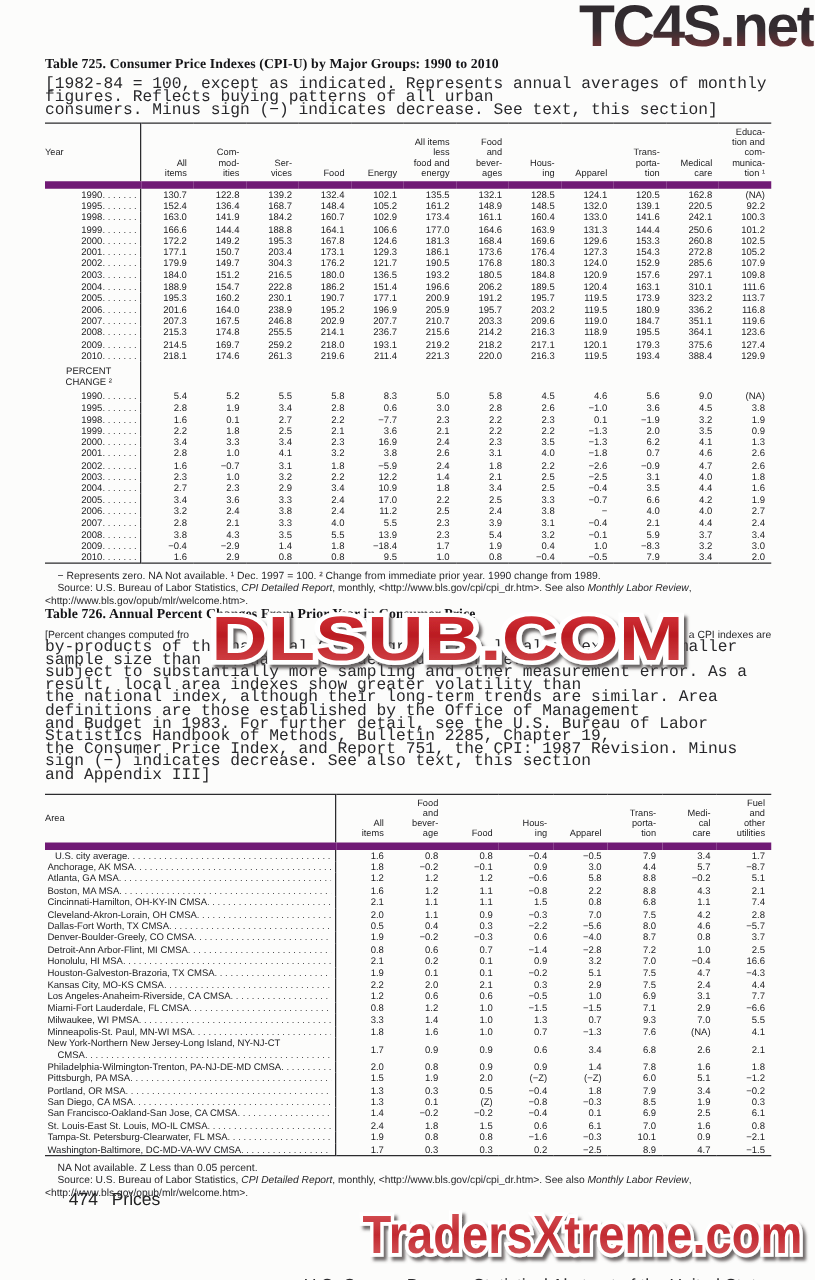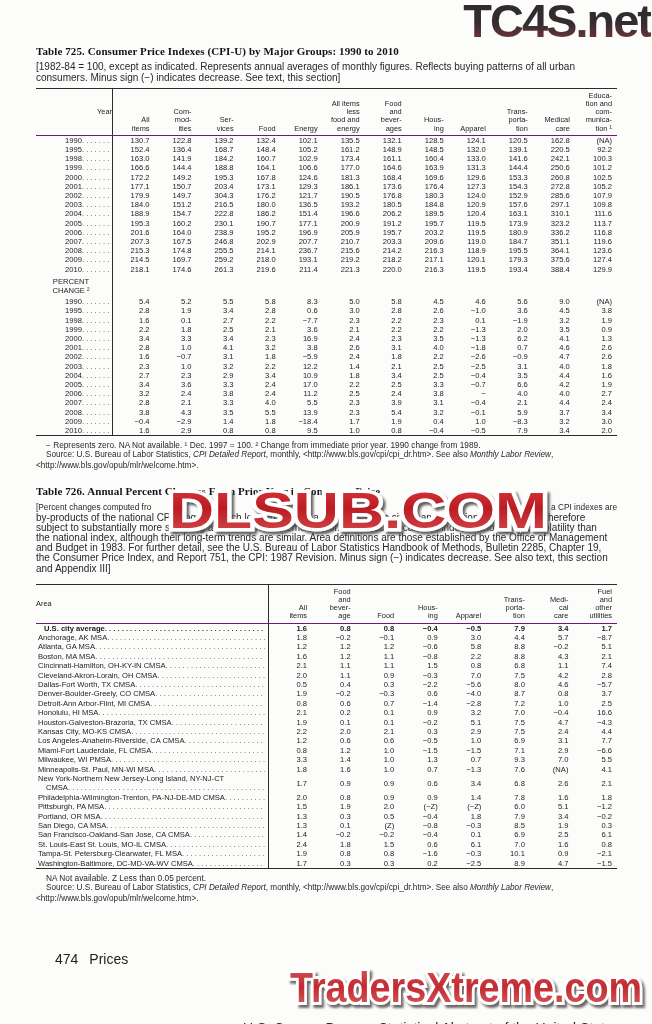--- a/index.html
+++ b/index.html
@@ -3,45 +3,45 @@
 <meta charset="utf-8">
 <style>
   html,body{margin:0;padding:0;}
   .page{position:relative;width:652px;height:1024px;background:#fcfcfb;overflow:hidden;
         font-family:"Liberation Sans",sans-serif;color:#1c1c1f;}
   .block{position:absolute;left:36px;width:581px;}
   #block1{top:44px;}
   #block2{top:484px;}
   .t-title{font-family:"Liberation Serif",serif;font-weight:700;font-size:11px;
            line-height:15.3px;letter-spacing:.1px;color:#141417;}
-  .t-note{font-size:10px;line-height:10.2px;margin-top:3px;white-space:pre-line;color:#28282b;}
+  .t-note{font-size:13px;line-height:10.2px;margin-top:3px;white-space:pre-line;color:#28282b;font-family:Liberation Mono, monospace;}
   .noteline{display:flex;justify-content:space-between;font-size:8.3px;line-height:10.2px;margin-top:3px;color:#28282b;}
   table{width:100%;border-collapse:collapse;table-layout:fixed;
         border-top:1.4px solid #2b2b2e;border-bottom:1.4px solid #2b2b2e;}
   .t725{margin-top:5px;}
   .t726{margin-top:10px;}
   thead th{font-weight:400;font-size:7.4px;line-height:8.2px;vertical-align:bottom;
            padding:3px 5px 2px 0;white-space:pre-line;text-align:right;
-           border-bottom:1px solid #701a75;color:#1c1c1f;}
-  th.year-h{vertical-align:middle;text-align:right;width:76px;padding-right:0;}
+           border-bottom:6px solid #701a75;color:#1c1c1f;}
+  th.year-h{vertical-align:middle;text-align:left;width:76px;padding-right:0;}
   th.area-h{vertical-align:middle;text-align:left;width:232px;padding-right:0;}
   tbody td{font-size:7.6px;padding:0 5px 0 0;overflow:hidden;}
   .t725 tbody td{line-height:9.2px;}
   .t726 tbody td{line-height:9.4px;}
   td.num{text-align:right;white-space:nowrap;}
   table th:first-child, table td:first-child{border-right:.9px solid #2b2b2e;}
   td.lab{padding-left:2px;padding-right:3px;}
   .t725 td.lab .lead{padding-left:27px;}
   .lead{display:flex;overflow:hidden;}
   .lead .txt{white-space:nowrap;}
   .dots{flex:1;overflow:hidden;white-space:nowrap;color:#3a3a3d;}
   .dots::after{content:" . . . . . . . . . . . . . . . . . . . . . . . . . . . . . . . . . . . . . . . . . . . . . . . . . . . . . . . . . . . . . . . . . . . .";}
   .area-line{white-space:nowrap;}
   .lead.cont{padding-left:8px;}
-  .bold-row td{font-weight:700;}
+  .bold-row td{font-weight:400;}
   .bold-row .lead{padding-left:6px;}
   td.section{white-space:pre-line;text-align:center;line-height:8.6px;padding:3px 8px 2px 2px;}
   .fnote{font-size:8.3px;line-height:10.2px;margin:4px 0 0 0;text-indent:10px;color:#28282b;}
   .src{font-size:8.2px;line-height:10.2px;margin:0;text-indent:10px;color:#28282b;}
   .src em{font-style:italic;}
   .page-num{position:absolute;left:55px;top:951px;font-size:14px;color:#222;}
   .page-num .sec{margin-left:11px;}
   .credit{position:absolute;left:243px;top:1020px;font-size:14px;color:#2a2a2d;}
   .wm-top{position:absolute;top:-7px;right:1px;z-index:6;
           font-family:"Liberation Sans",sans-serif;font-weight:800;font-size:47px;letter-spacing:-2px;

